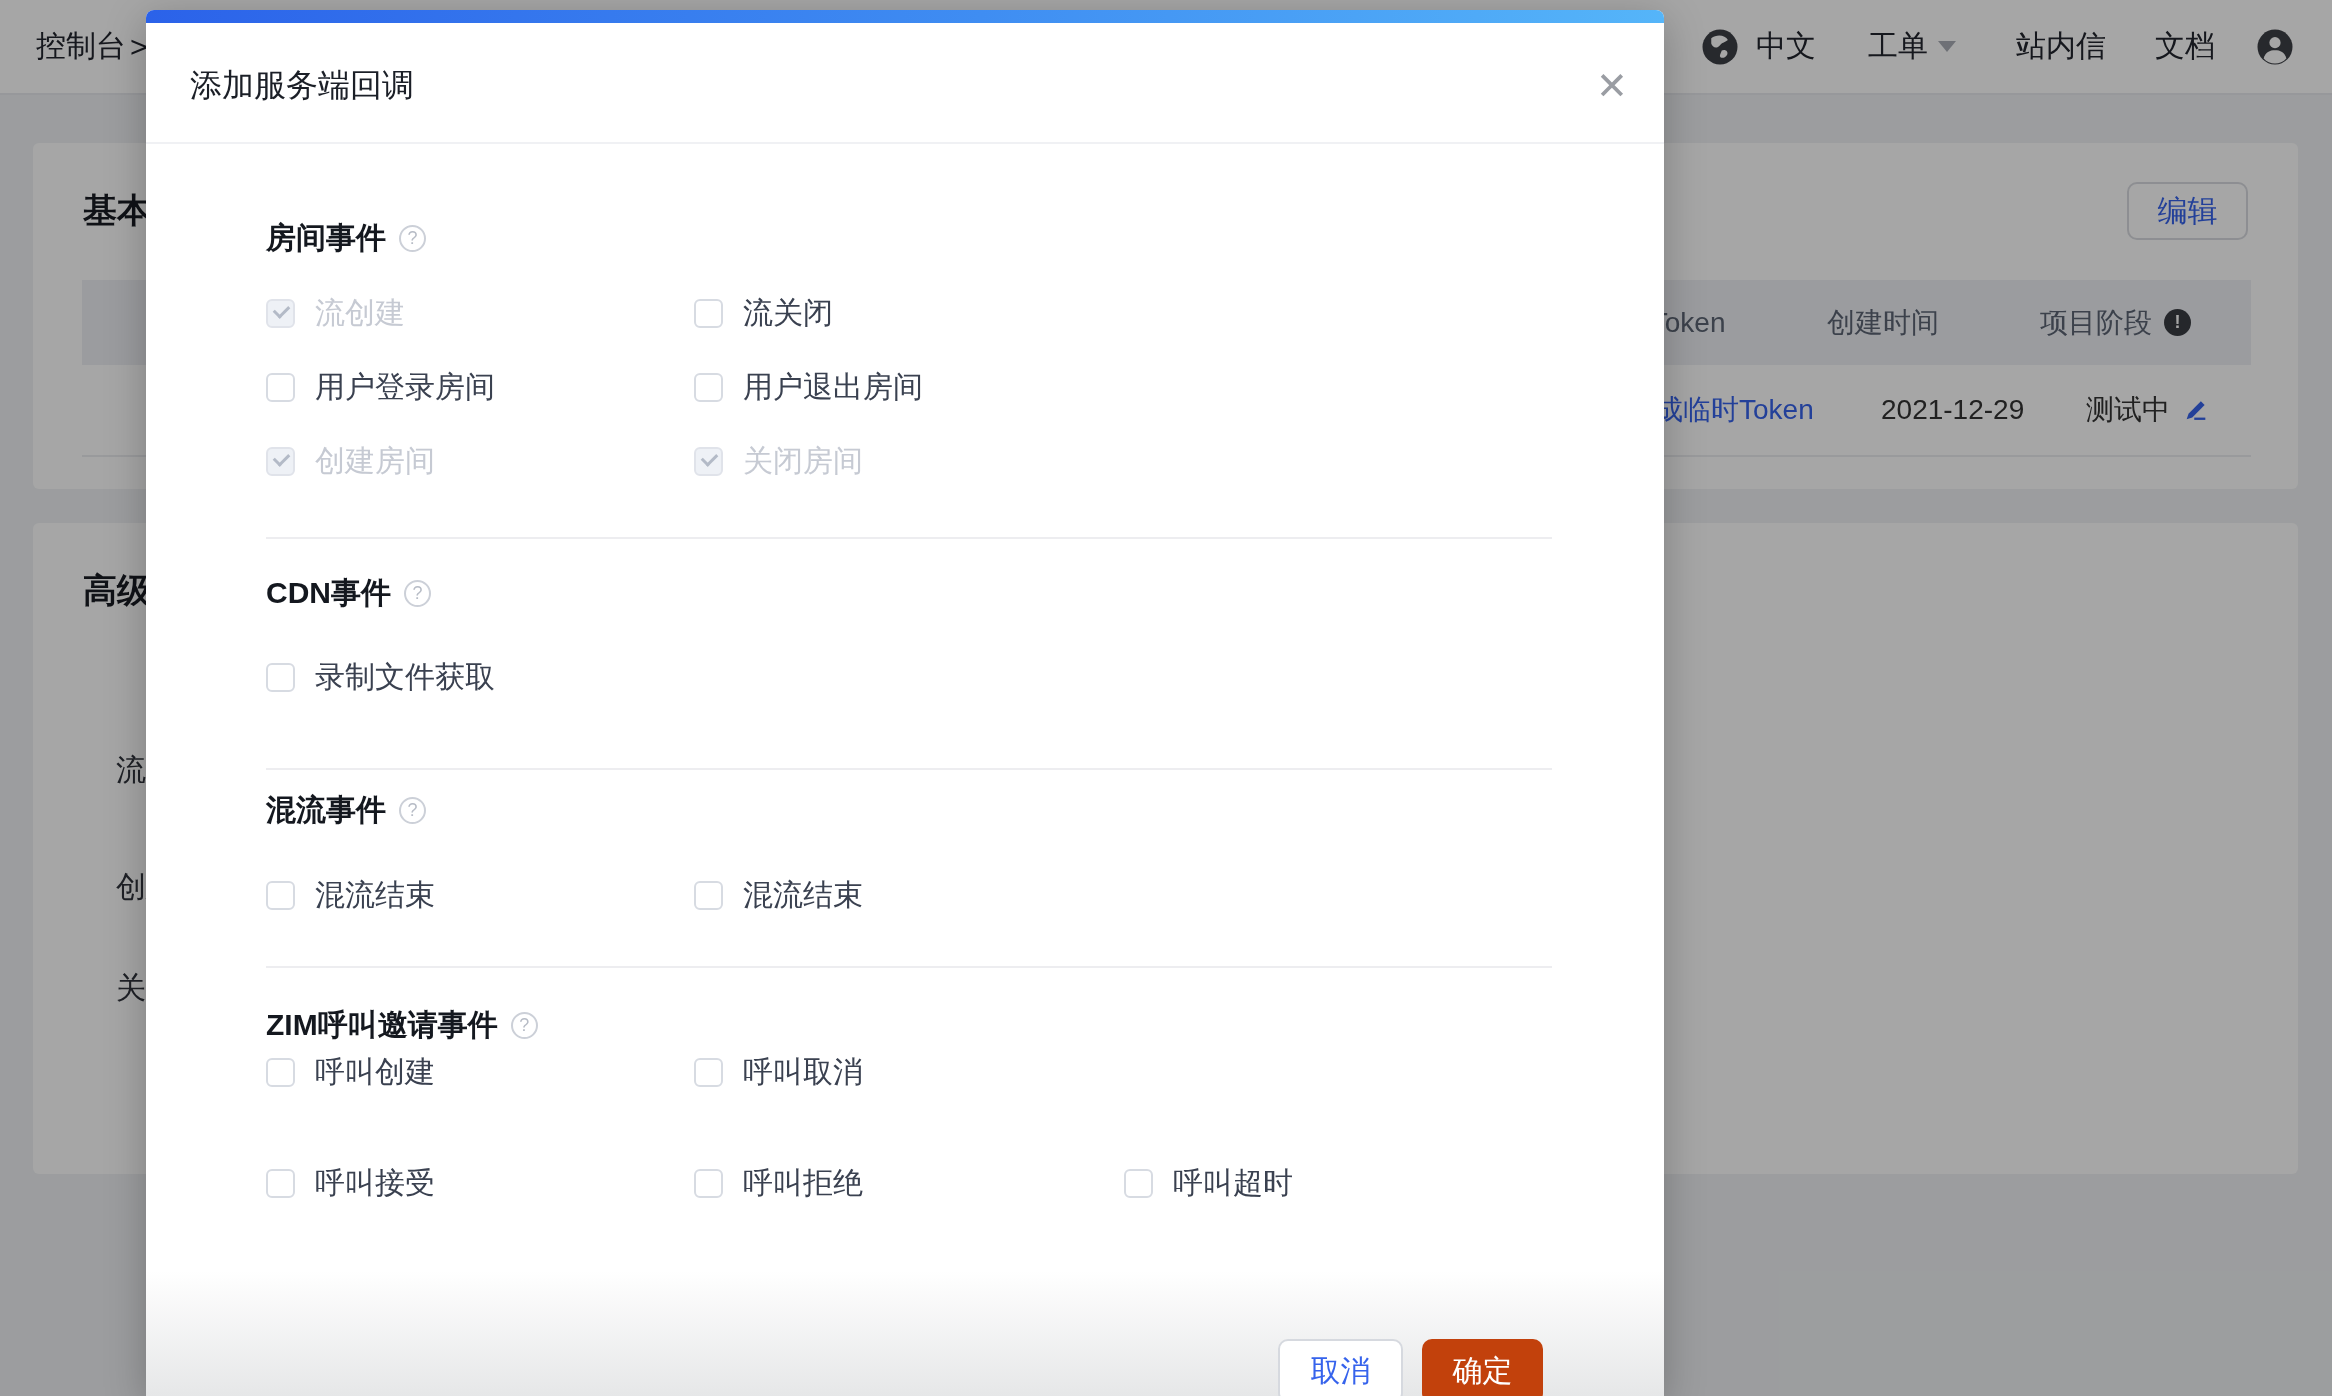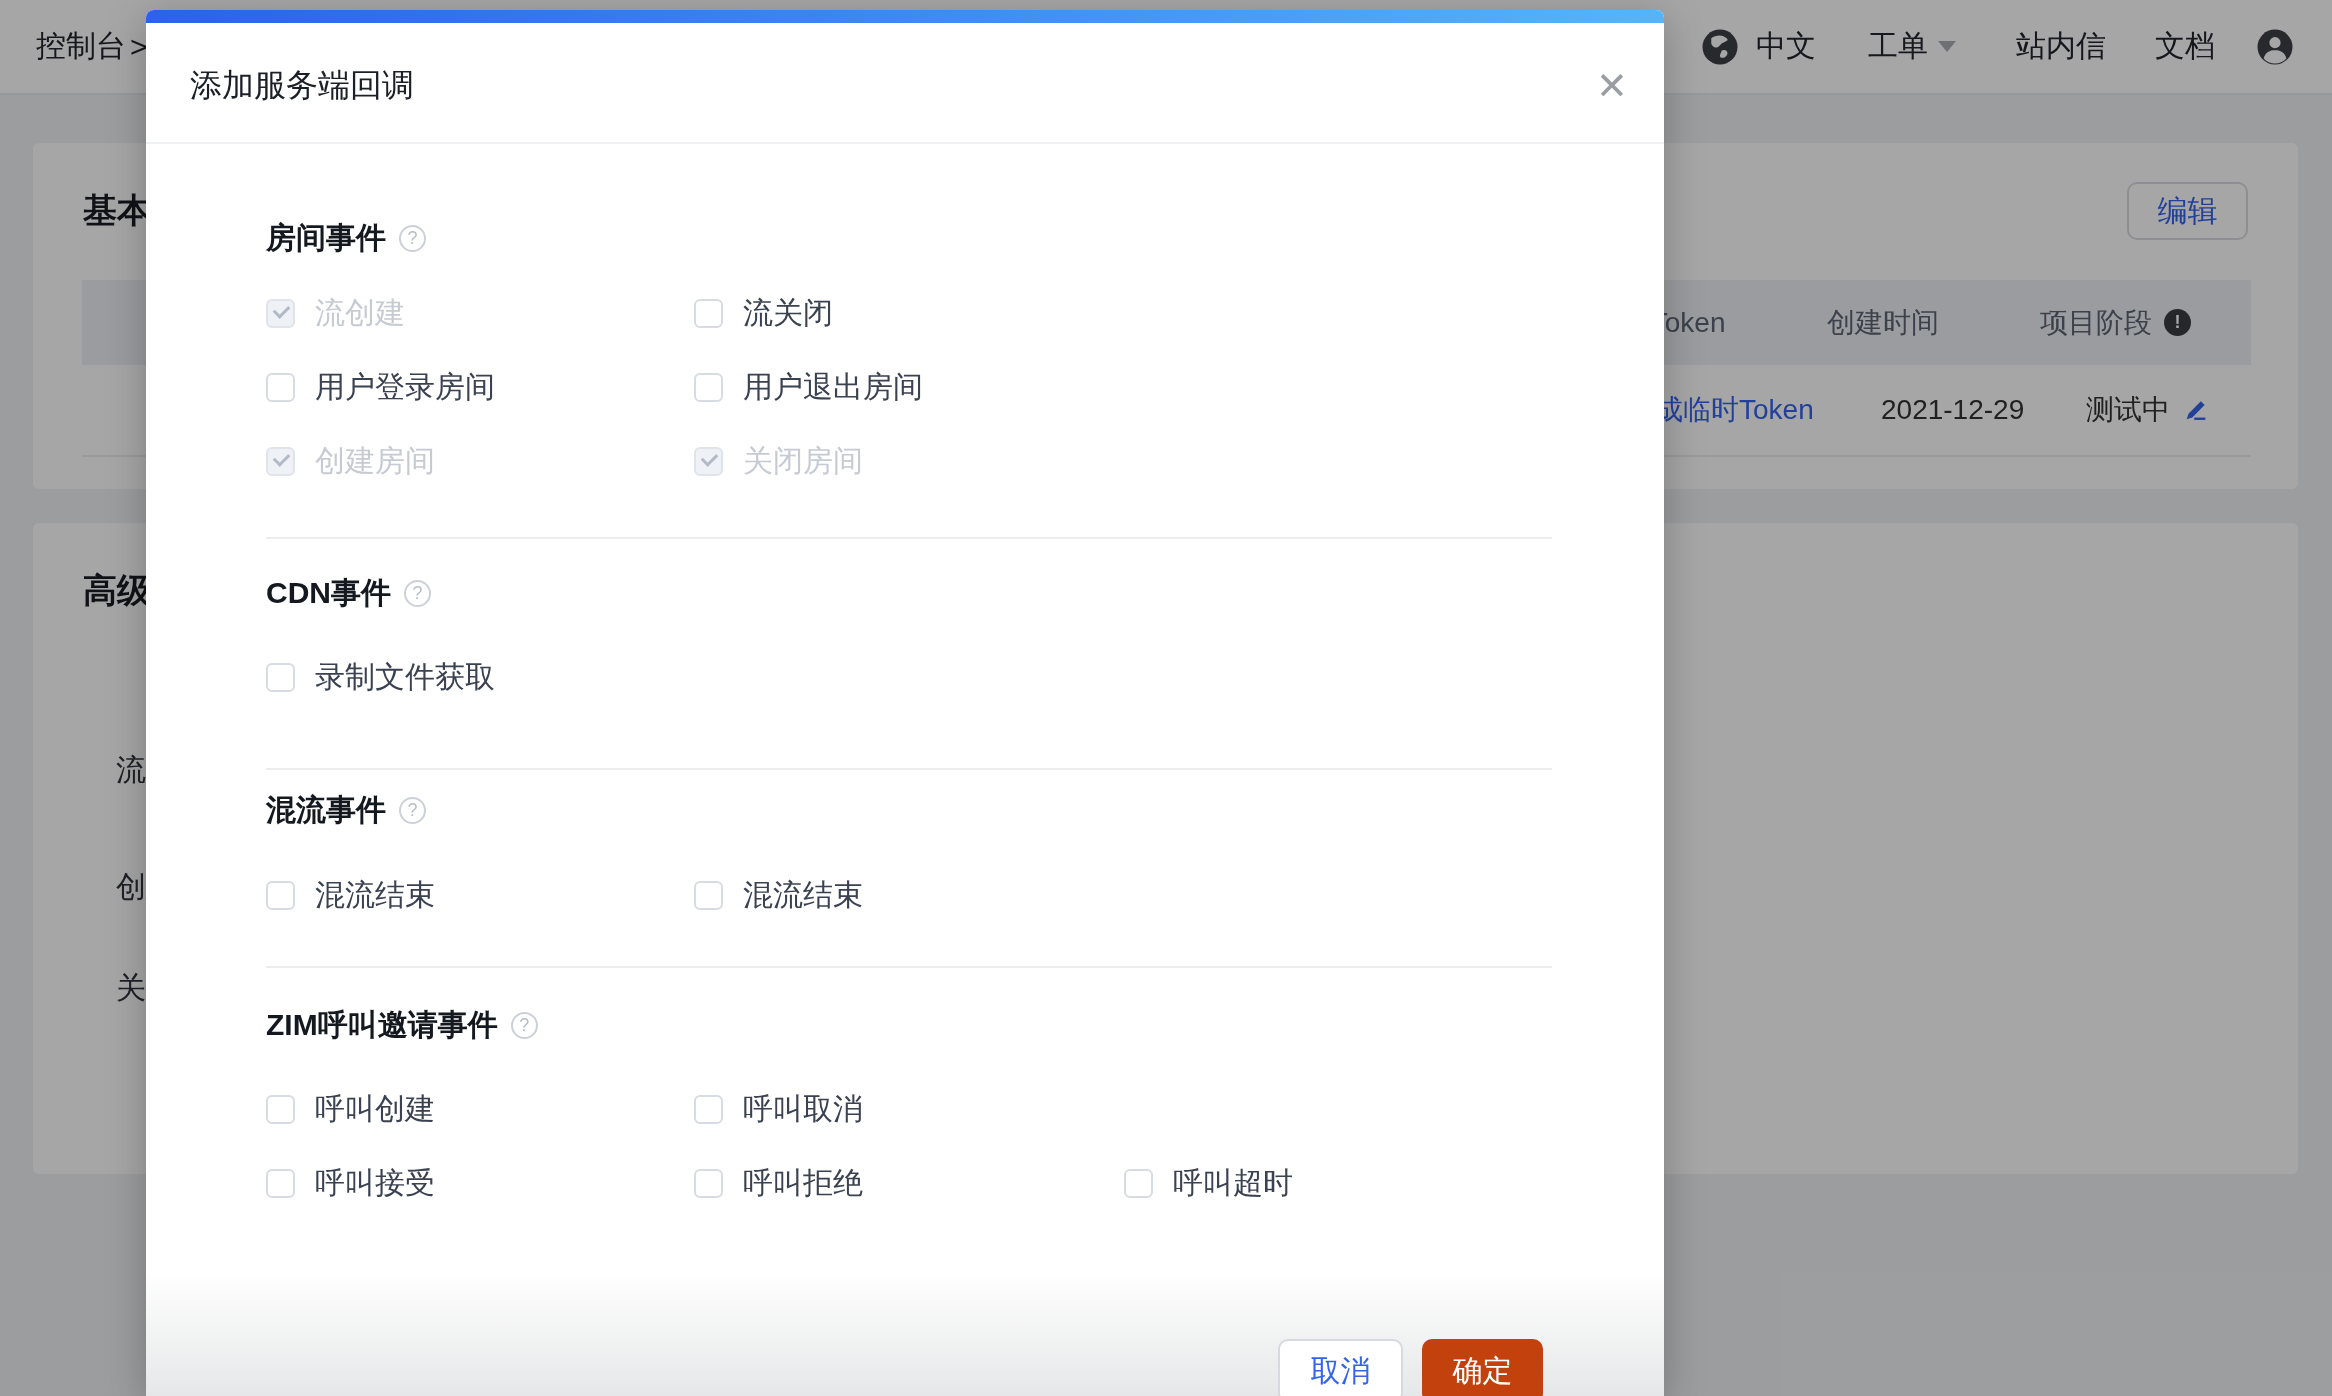--- a/index.html
+++ b/index.html
@@ -247,21 +247,21 @@
       <span class="cb"></span>
       <span class="cb-label">混流结束</span>
     </label>
   </div>
   <div class="sec-divider" style="top:956px;"></div>
 
   <div class="sec-head" style="top:997px;">
     <span class="sec-title">ZIM呼叫邀请事件</span>
     <span class="help-icon">?</span>
   </div>
-  <div class="cb-row" style="top:1083px;">
+  <div class="cb-row" style="top:1046px;">
     <label class="cb-item" style="left:0">
       <span class="cb"></span>
       <span class="cb-label">呼叫创建</span>
     </label>
     <label class="cb-item" style="left:428px">
       <span class="cb"></span>
       <span class="cb-label">呼叫取消</span>
     </label>
   </div>
   <div class="cb-row" style="top:1157px;">

